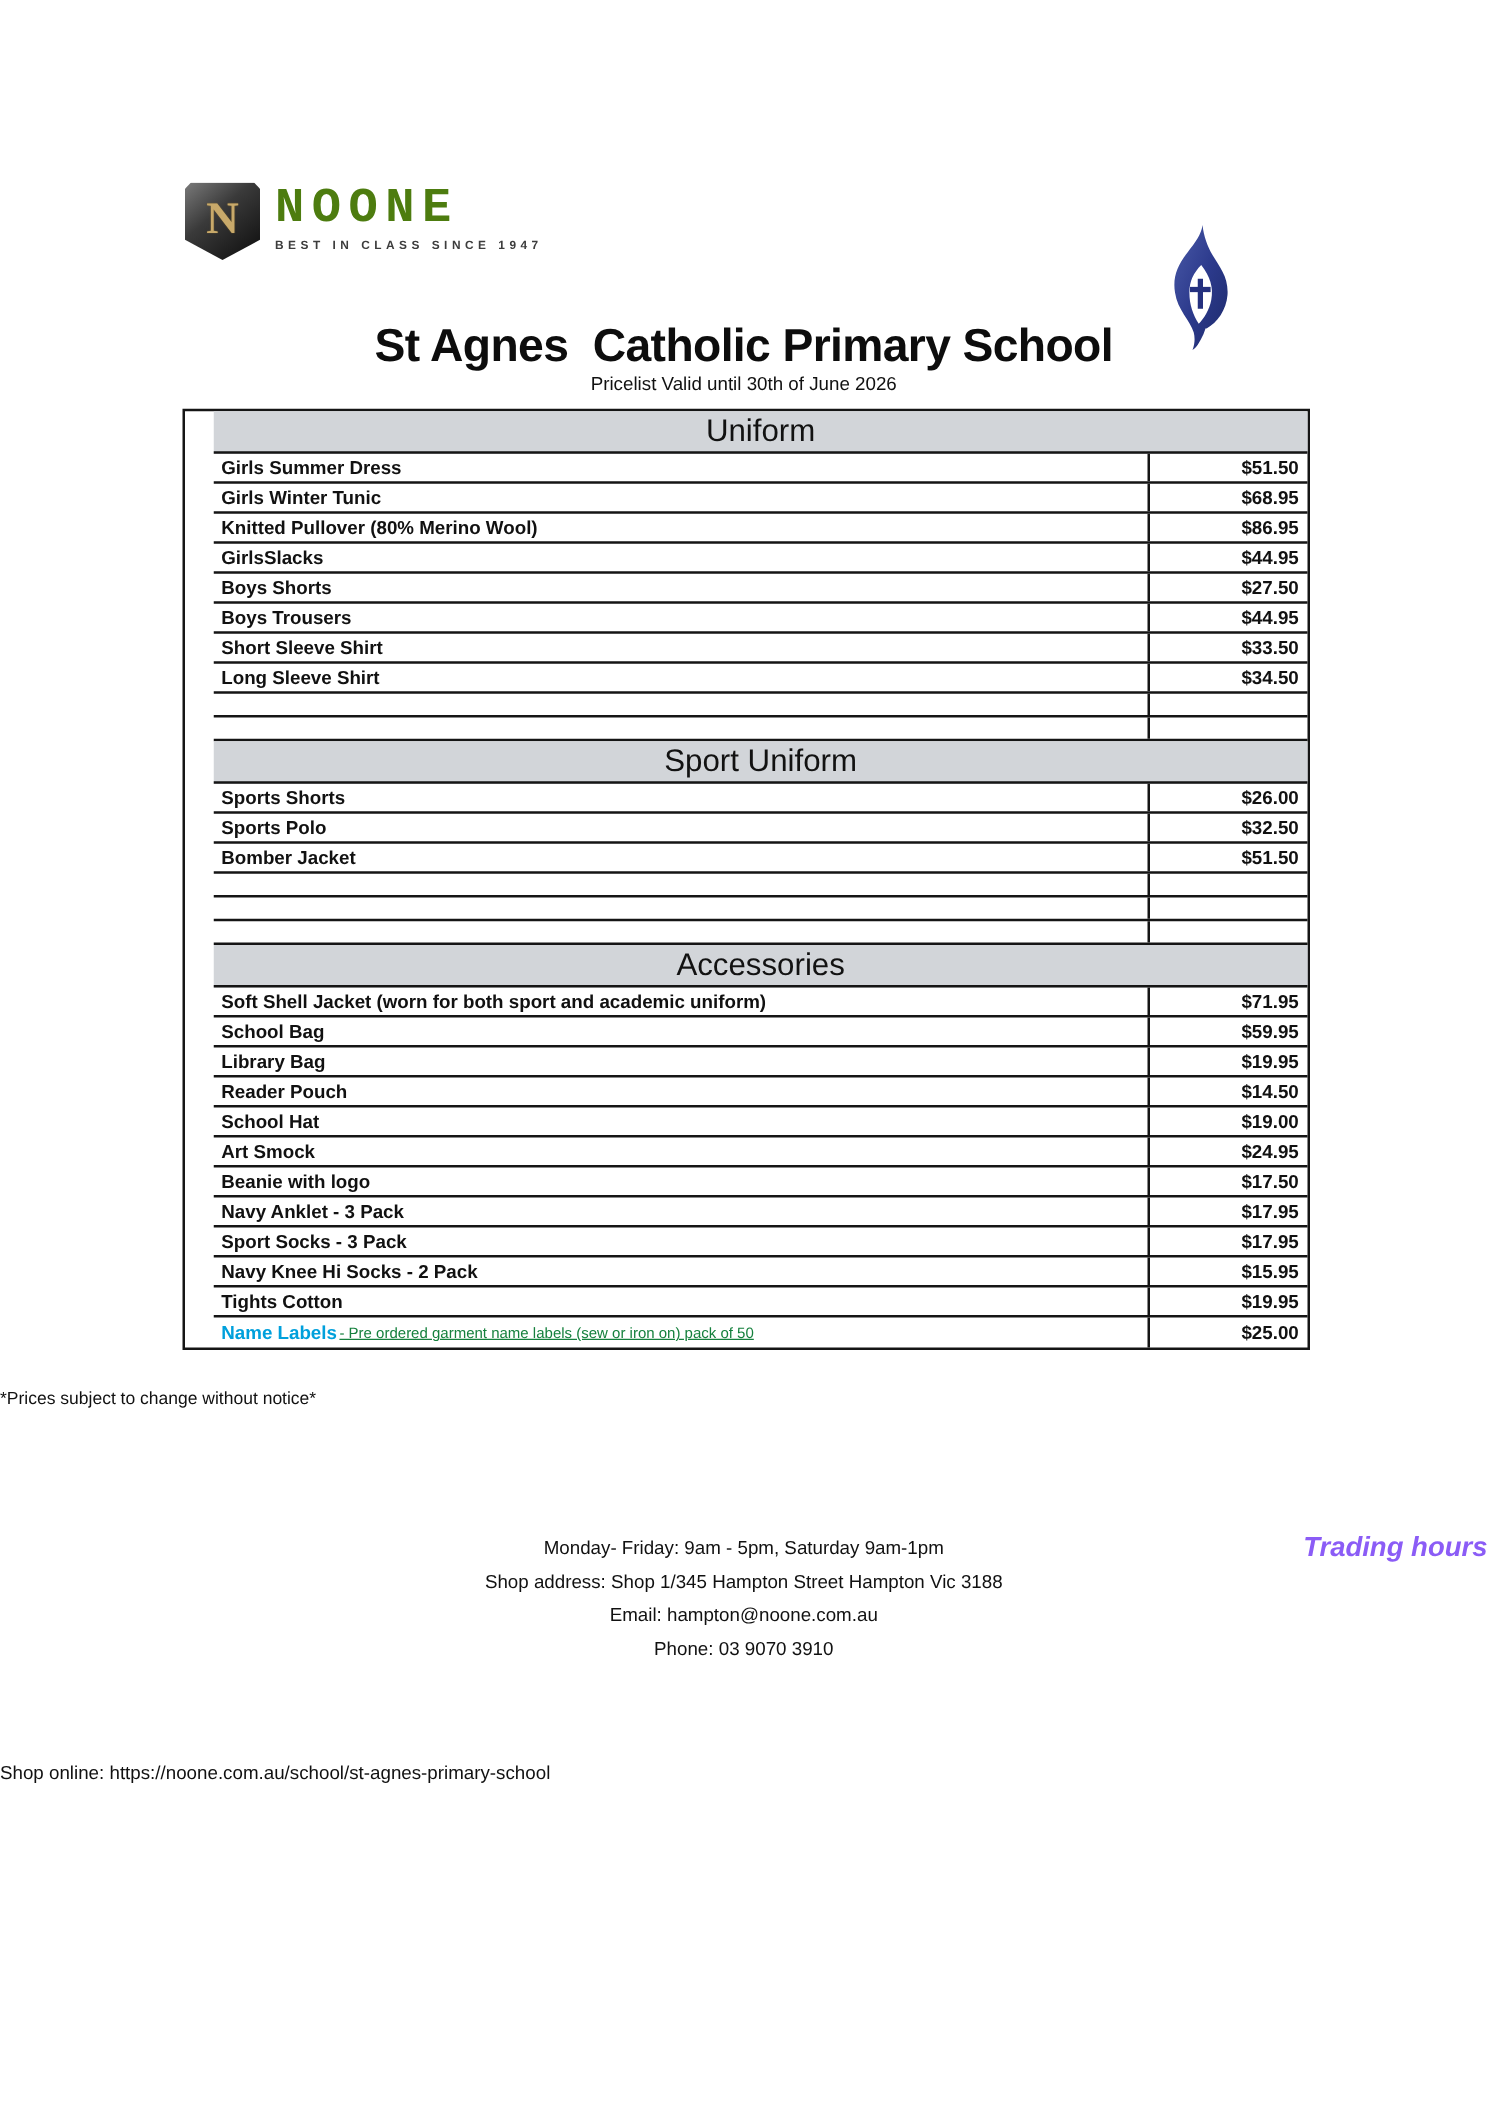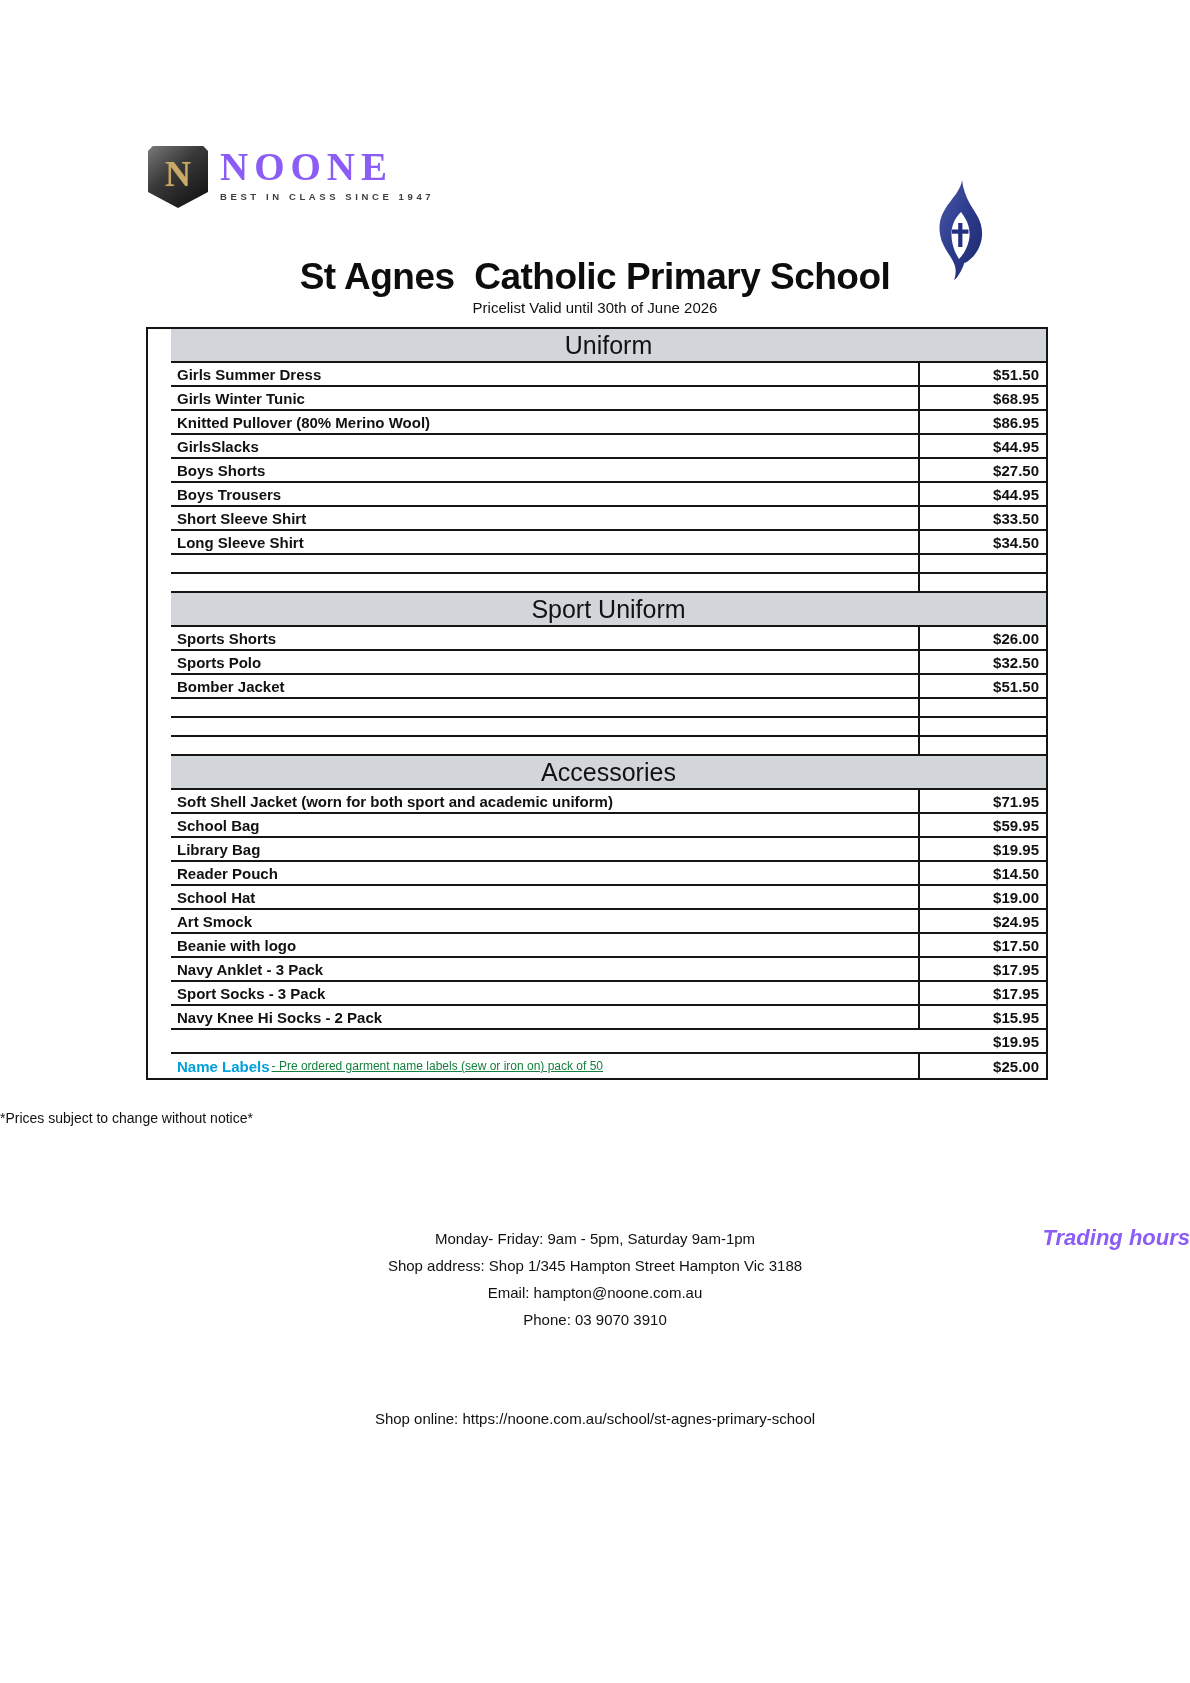--- a/index.html
+++ b/index.html
@@ -31,25 +31,25 @@
   }
   .shield .shield-letter{
     font-family:"Liberation Serif", serif;
     font-weight:bold;font-size:36px;line-height:1;
     color:#c8a96a;
     text-shadow:0 0 1px #8a7034;
     transform:translateY(-3px);
   }
   .brand-text{margin-left:12px;padding-top:2px;}
   .wordmark{
-    font-family:Liberation Serif, serif;
+    font-family:Liberation Mono, monospace;
     font-weight:bold;
     font-size:39px;line-height:38px;
     letter-spacing:6px;
-    color:#8b5cf6;
+    color:#4d7c0f;
   }
   .tagline{
     margin-top:5px;
     font-size:9.5px;font-weight:bold;
     letter-spacing:3.6px;
     color:#3d3d3d;
     text-align:center;
   }
 
   
@@ -110,21 +110,21 @@
     margin-top:39px;
   }
   .trading-lines{
     position:absolute;top:1230px;left:0;width:100%;
     text-align:center;
   }
   .trading-line{height:27px;font-size:15px;color:#111;}
 
   .shop-online{
     position:absolute;top:1410px;left:0;width:100%;
-    text-align:center;font-size:15px;color:#111;
+    font-size:15px;color:#111;
   }
 </style>
 </head>
 <body>
 
 <div class="page">
 
   <div class="brand">
     <div class="shield">
       <span class="shield-letter">N</span>
@@ -263,20 +263,21 @@
       </div>
       <div class="row item">
         <div class="cell name">Sport Socks - 3 Pack</div>
         <div class="cell price">$17.95</div>
       </div>
       <div class="row item">
         <div class="cell name">Navy Knee Hi Socks - 2 Pack</div>
         <div class="cell price">$15.95</div>
       </div>
       <div class="row item">
+        <div class="cell name">Tights Cotton</div>
         <div class="cell price">$19.95</div>
       </div>
       <div class="row item">
         <div class="cell name">
           <span class="accent">Name Labels</span>
           <span class="desc">- Pre ordered garment name labels (sew or iron on) pack of 50</span>
         </div>
         <div class="cell price">$25.00</div>
       </div>
     </div>

